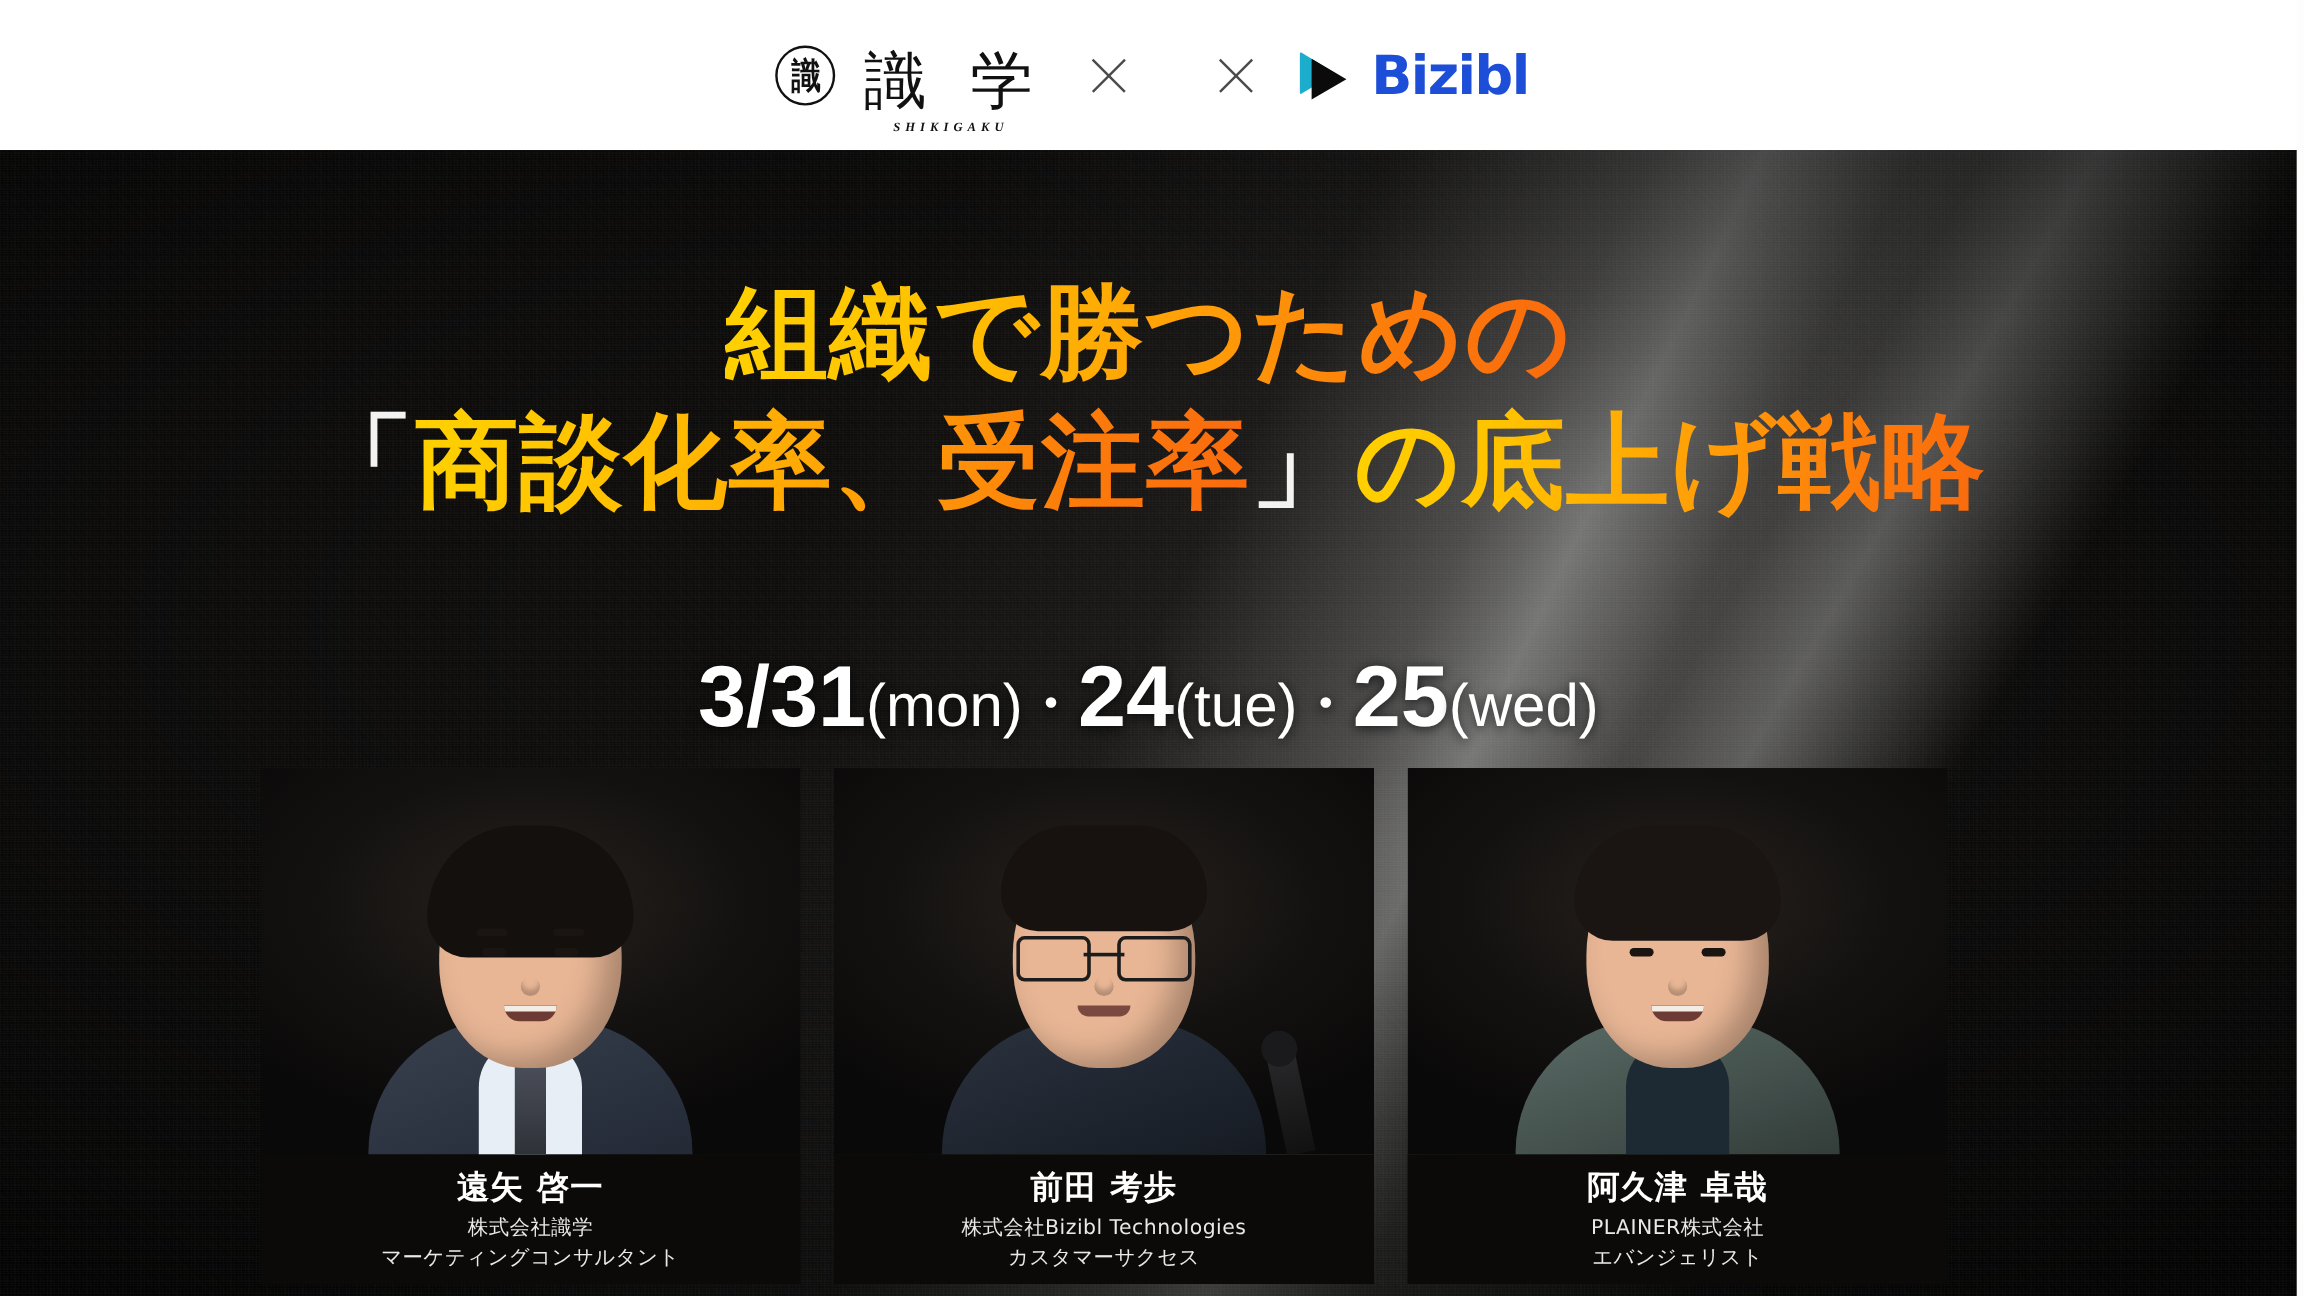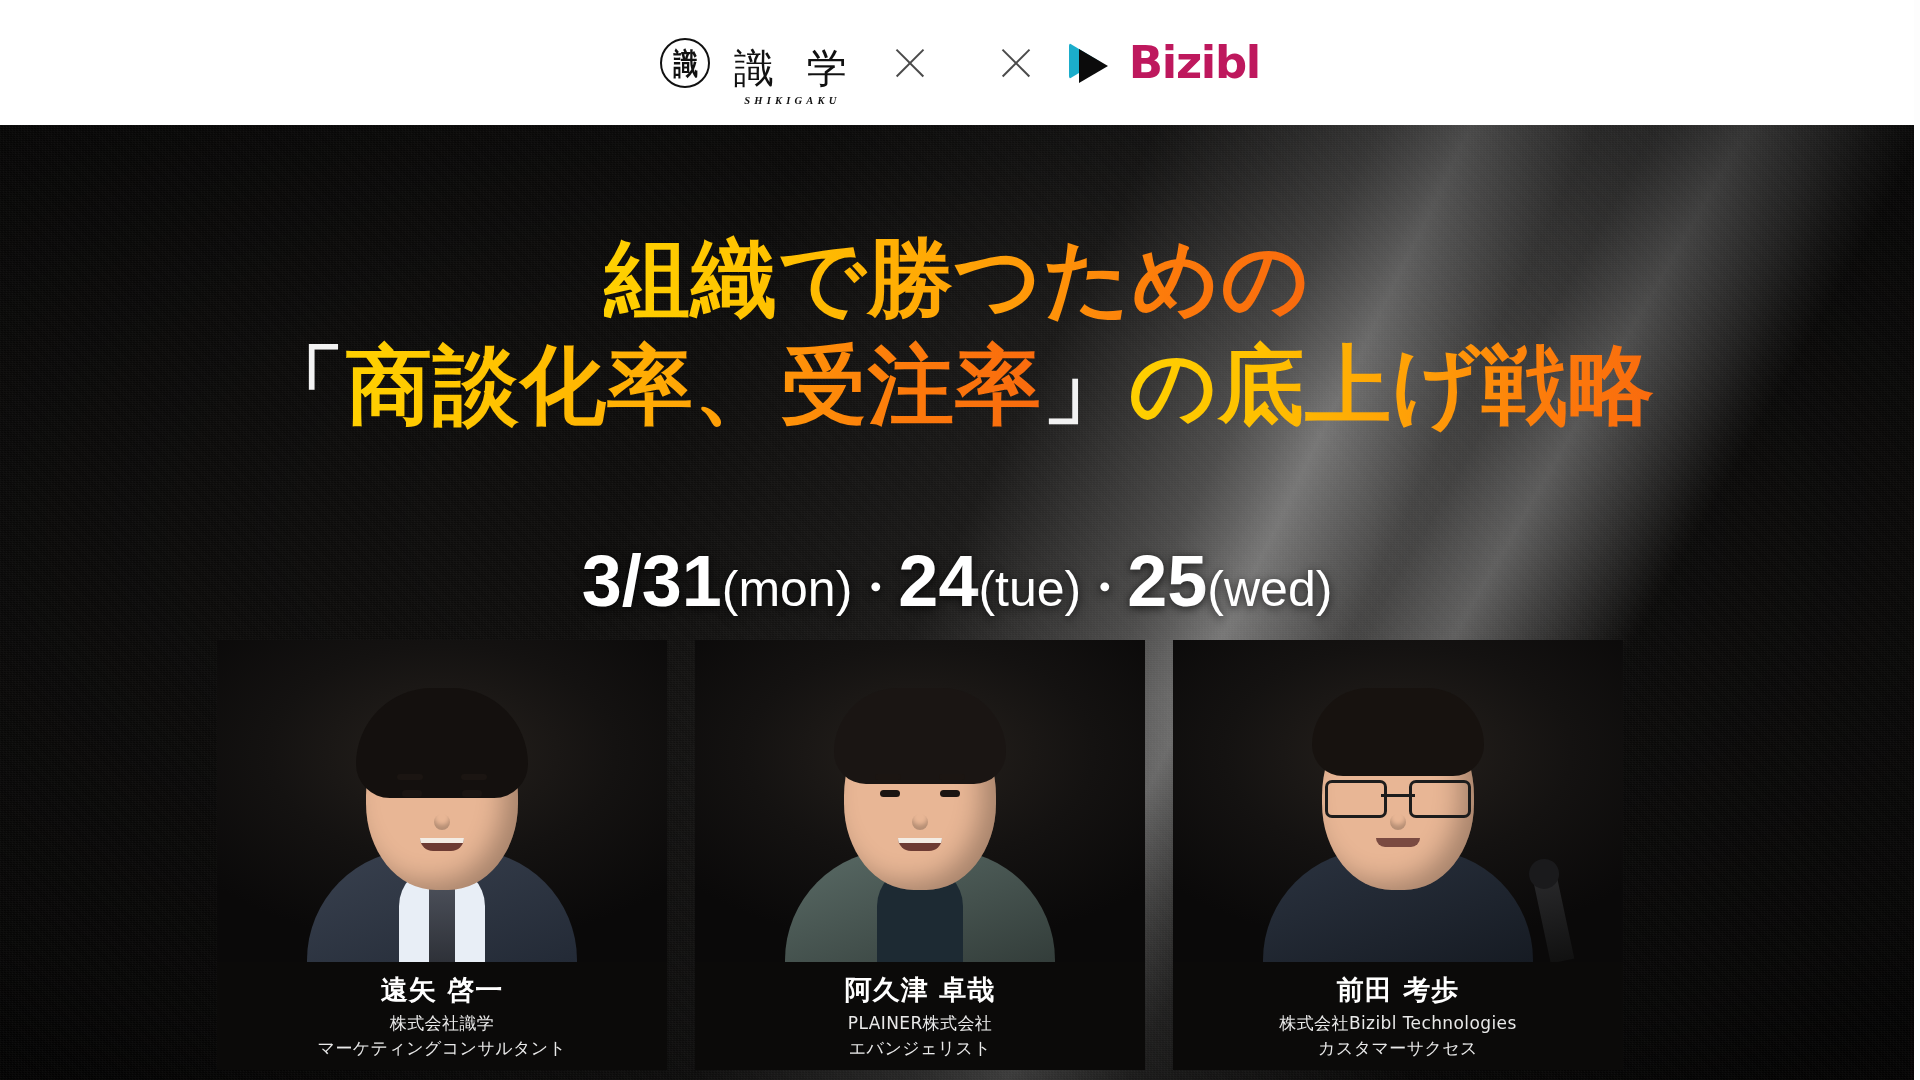--- a/index.html
+++ b/index.html
@@ -43,21 +43,21 @@
   }
   .seal .seal-glyph{
     font-family:"DejaVu Sans","Liberation Sans",sans-serif;
     font-size:30px;line-height:1;color:#111;font-weight:600;
     transform:scaleX(.82) translateY(1px);
     letter-spacing:-1px;
   }
   .sk-words{display:flex;flex-direction:column;align-items:center;}
   .sk-kanji{
     font-family:"DejaVu Sans","Liberation Sans",sans-serif;
-    font-size:40px;line-height:1;color:#111;letter-spacing:10px;
+    font-size:52px;line-height:1;color:#111;letter-spacing:10px;
     font-weight:500;padding-left:10px;margin-top:28px;
   }
   .sk-roman{
     font-family:"Liberation Serif","DejaVu Serif",serif;
     font-size:10.5px;letter-spacing:4.2px;color:#111;
     margin-top:7px;padding-left:4px;font-weight:600;font-style:italic;
   }
 
   
   .xsep{
@@ -109,21 +109,21 @@
     border-radius:3px;
   }
   .bz-tri-front{
     position:absolute;left:10px;top:8px;
     width:0;height:0;
     border-top:17px solid transparent;
     border-bottom:17px solid transparent;
     border-left:29px solid #0b0b0b;
   }
   .bz-word{
-    font-size:45px;font-weight:bold;color:#be185d;
+    font-size:45px;font-weight:bold;color:#1d4ed8;
     letter-spacing:-1.3px;line-height:1;
     font-family:"DejaVu Sans","Liberation Sans",sans-serif;
   }
 
   
   .hero{
     position:absolute;
     left:0; top:125px;
     width:1914px;
     height:955px;
@@ -388,44 +388,20 @@
         <div class="nm jp">遠矢 啓一</div>
         <div class="org jp">株式会社識学</div>
         <div class="role jp">マーケティングコンサルタント</div>
       </div>
     </div>
 
     <div class="sp">
       <div class="photo">
         <div class="ph-inner">
           <span class="p-bg"></span>
-          <span class="p-torso" style="background:linear-gradient(160deg,#5a6b66,#333d3a);"></span>
-          <span class="p-shirt" style="background:#1d2a33;"></span>
-          <span class="p-neck"></span>
-          <span class="p-head"></span>
-          <span class="p-hair" style="height:96px;border-radius:92px 92px 46px 46px;background:#1a1513;"></span>
-          <span class="p-brow-l"></span>
-          <span class="p-brow-r"></span>
-          <span class="p-eye-l"></span>
-          <span class="p-eye-r"></span>
-          <span class="p-nose"></span>
-          <span class="p-mouth"></span>
-        </div>
-      </div>
-      <div class="plate">
-        <div class="nm jp">阿久津 卓哉</div>
-        <div class="org jp">PLAINER株式会社</div>
-        <div class="role jp">エバンジェリスト</div>
-      </div>
-    </div>
-
-    <div class="sp">
-      <div class="photo">
-        <div class="ph-inner">
-          <span class="p-bg"></span>
           <span class="p-torso" style="background:linear-gradient(160deg,#2b3340,#161b23);"></span>
           <span class="p-neck"></span>
           <span class="p-head"></span>
           <span class="p-hair" style="height:88px;border-radius:92px 92px 50px 50px;background:#17120f;"></span>
           <span class="p-glasses">
               <i></i>
               <b></b>
               <i></i>
             </span>
           <span class="p-nose"></span>
@@ -433,16 +409,40 @@
           <span class="p-mic"></span>
         </div>
       </div>
       <div class="plate">
         <div class="nm jp">前田 考歩</div>
         <div class="org jp">株式会社Bizibl Technologies</div>
         <div class="role jp">カスタマーサクセス</div>
       </div>
     </div>
 
+    <div class="sp">
+      <div class="photo">
+        <div class="ph-inner">
+          <span class="p-bg"></span>
+          <span class="p-torso" style="background:linear-gradient(160deg,#5a6b66,#333d3a);"></span>
+          <span class="p-shirt" style="background:#1d2a33;"></span>
+          <span class="p-neck"></span>
+          <span class="p-head"></span>
+          <span class="p-hair" style="height:96px;border-radius:92px 92px 46px 46px;background:#1a1513;"></span>
+          <span class="p-brow-l"></span>
+          <span class="p-brow-r"></span>
+          <span class="p-eye-l"></span>
+          <span class="p-eye-r"></span>
+          <span class="p-nose"></span>
+          <span class="p-mouth"></span>
+        </div>
+      </div>
+      <div class="plate">
+        <div class="nm jp">阿久津 卓哉</div>
+        <div class="org jp">PLAINER株式会社</div>
+        <div class="role jp">エバンジェリスト</div>
+      </div>
+    </div>
+
   </div>
 
   <div class="edge-right"></div>
 </div>
 
 </body></html>

